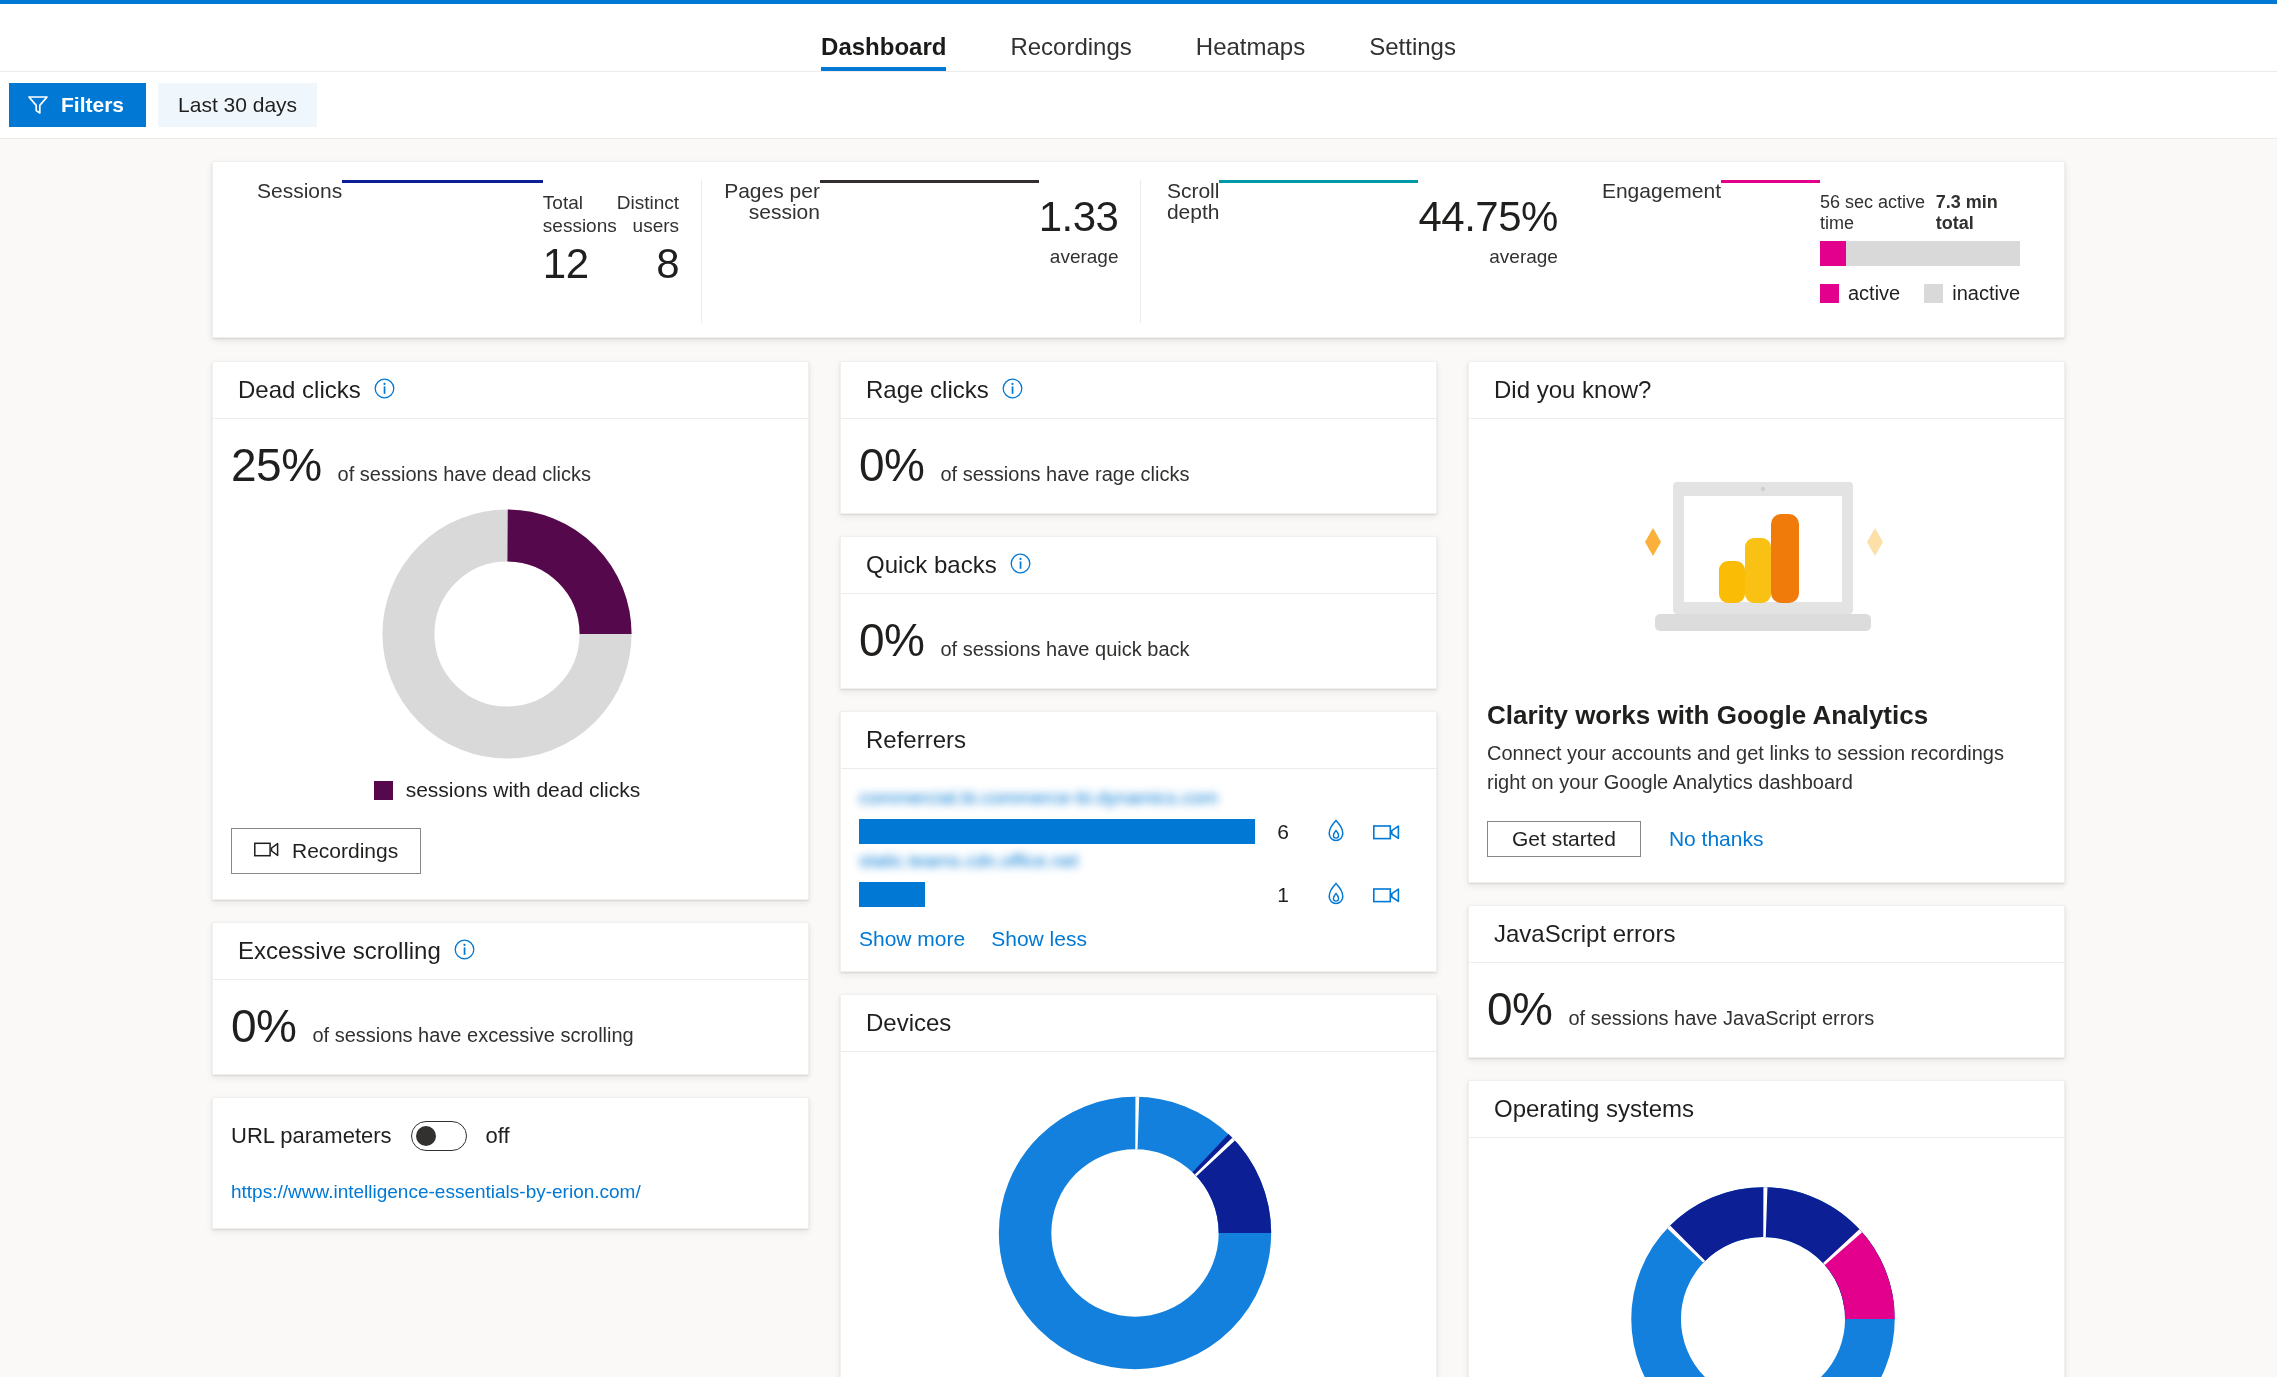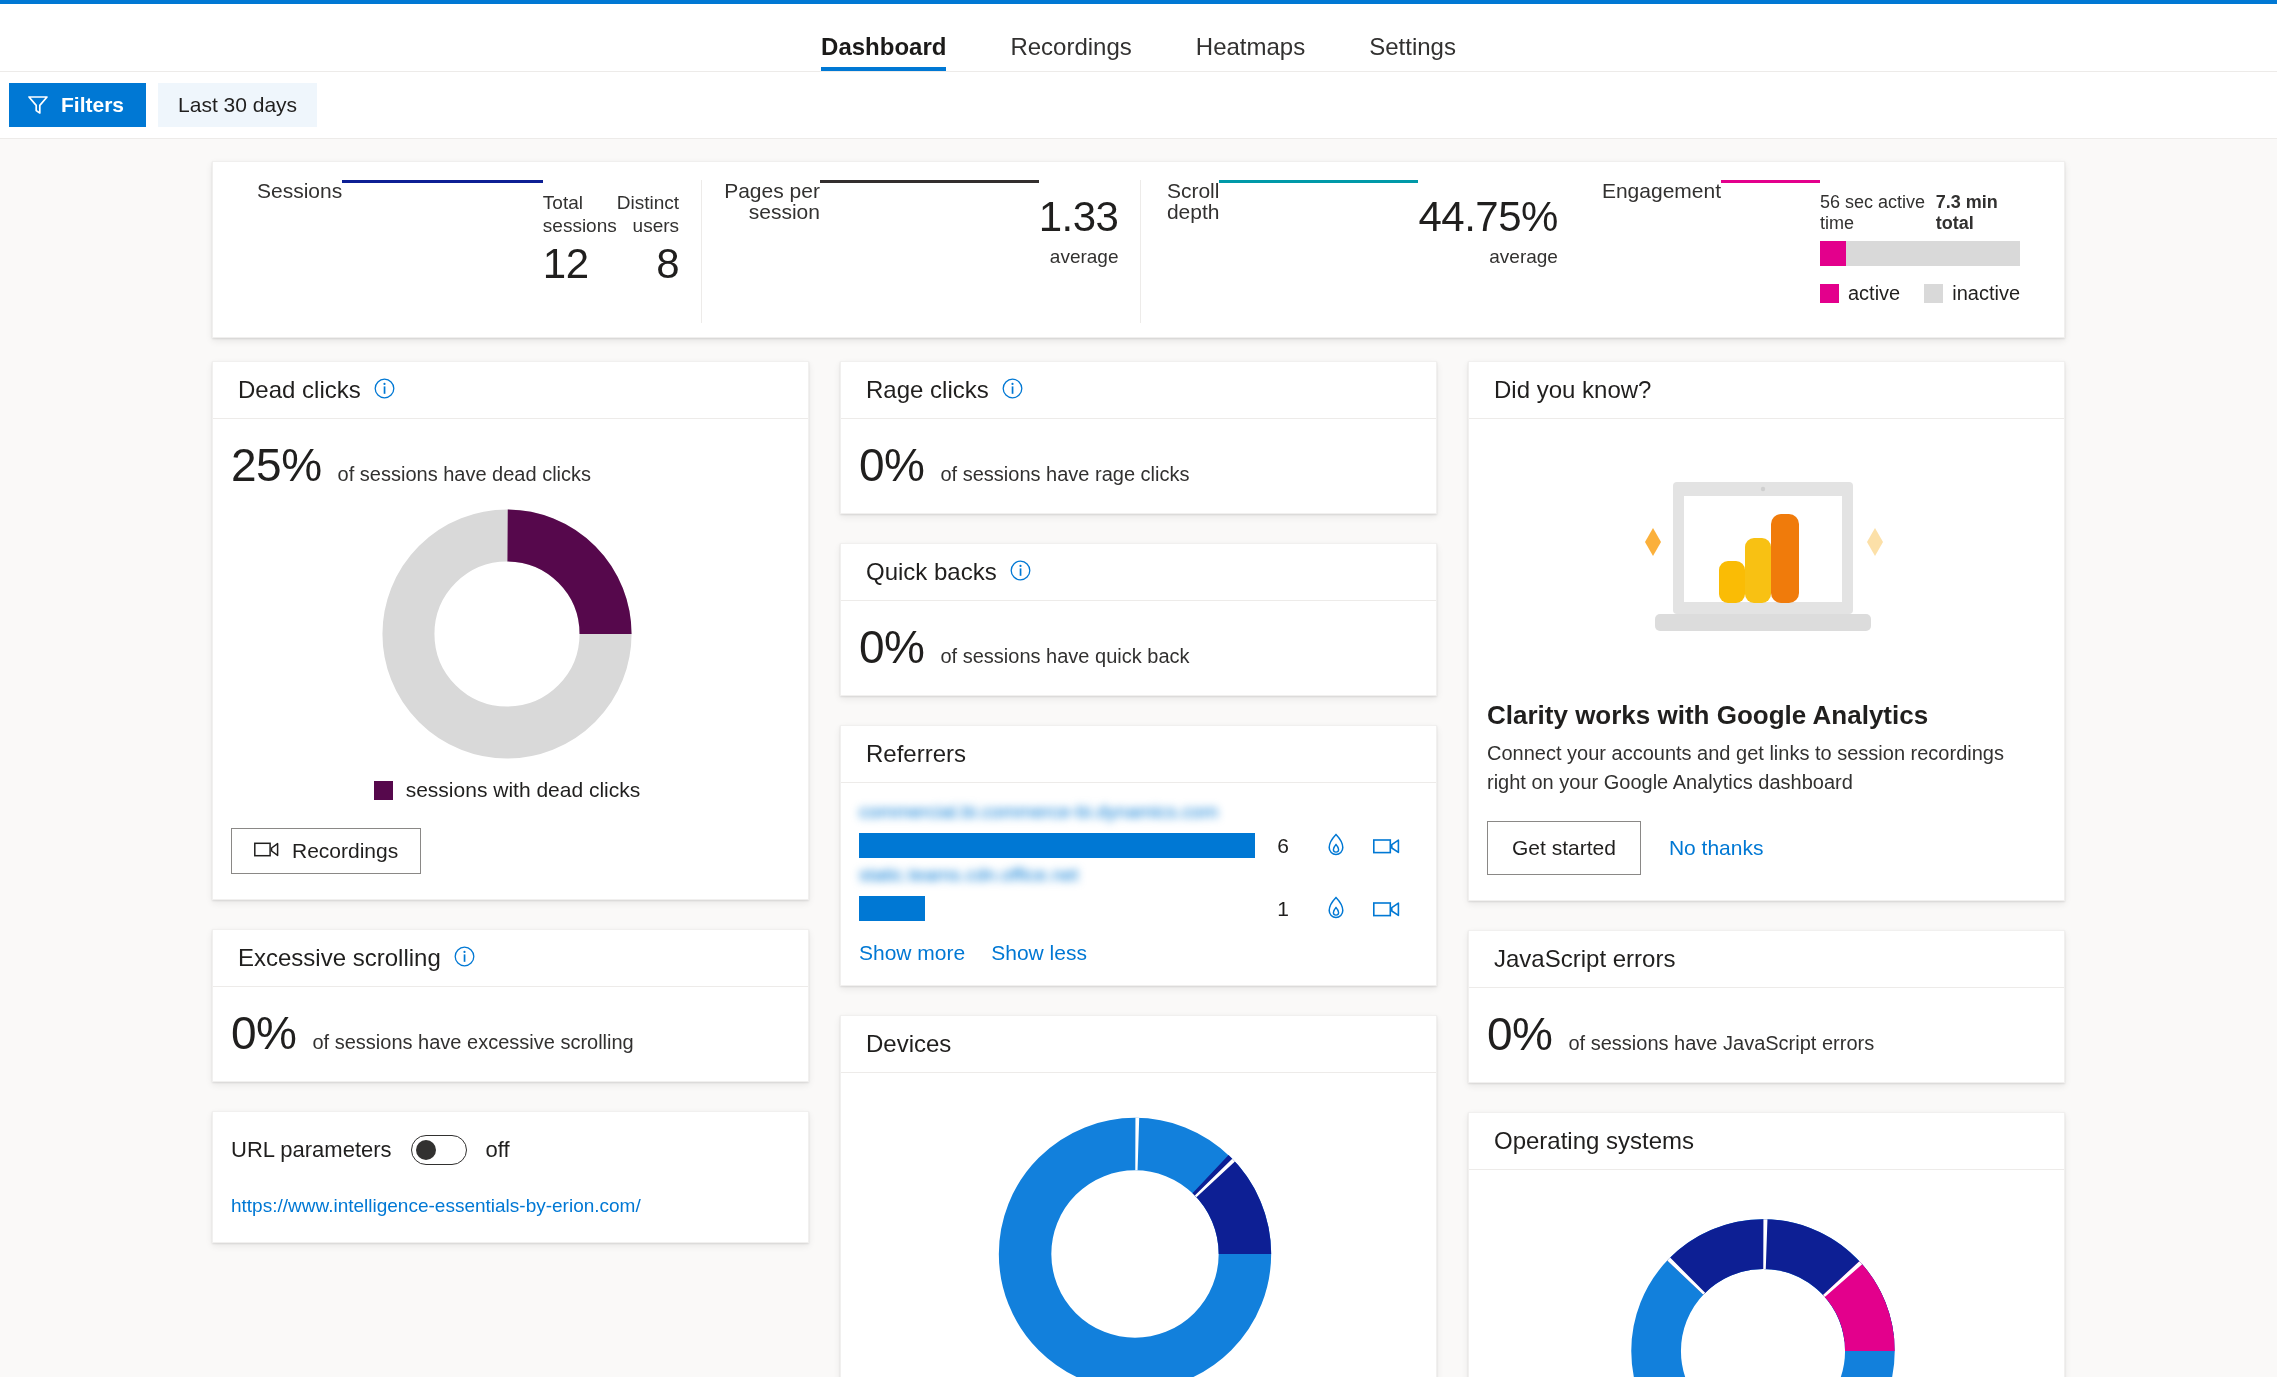--- a/index.html
+++ b/index.html
@@ -135,21 +135,21 @@
   .eng-legend .item { display: flex; align-items: center; gap: 9px; }
   .eng-legend .item + .item { margin-left: 14px; }
 
   
   .columns {
     margin: 23px 212px 0 212px;
     display: flex;
     gap: 31px;
     align-items: flex-start;
   }
-  .col { display: flex; flex-direction: column; gap: 29px; }
+  .col { display: flex; flex-direction: column; gap: 22px; }
   .col-left  { width: 649px; }
   .col-mid   { width: 649px; }
   .col-right { width: 649px; }
 
   .card {
     background: #ffffff;
     border: 1px solid #f1f0ef;
     box-shadow: 0 0.6px 1.8px rgba(0,0,0,.10), 0 3.2px 7.2px rgba(0,0,0,.07);
   }
   .card-head {
@@ -207,21 +207,21 @@
   .ref-ico { width: 50px; display: flex; justify-content: center; align-items: center; cursor: pointer; }
   .ref-links { display: flex; gap: 26px; margin-top: 20px; }
   .ref-links a { font-size: 21px; color: #0078d4; text-decoration: none; cursor: pointer; }
 
   
   .dyk-art { display: flex; justify-content: center; padding: 24px 0 18px 0; }
   .dyk-h { font-size: 26px; font-weight: bold; color: #201f1e; margin-top: 6px; }
   .dyk-p { font-size: 20px; color: #323130; line-height: 1.45; margin-top: 8px; max-width: 560px; }
   .dyk-actions { display: flex; align-items: center; gap: 28px; margin-top: 24px; }
   .dyk-primary {
-    background: #ffffff; border: 1px solid #8a8886; height: 54px; padding: 0 24px;
+    background: #ffffff; border: 1px solid #8a8886; height: 36px; padding: 0 24px;
     font-size: 21px; font-family: inherit; color: #201f1e; cursor: pointer;
   }
   .dyk-link { font-size: 21px; color: #0078d4; text-decoration: none; cursor: pointer; }
 
   
   .toggle-row { display: flex; align-items: center; gap: 19px; }
   .toggle-label { font-size: 22px; color: #201f1e; }
   .toggle {
     width: 56px; height: 30px; border-radius: 15px;
     border: 1px solid #323130; background: #ffffff;

